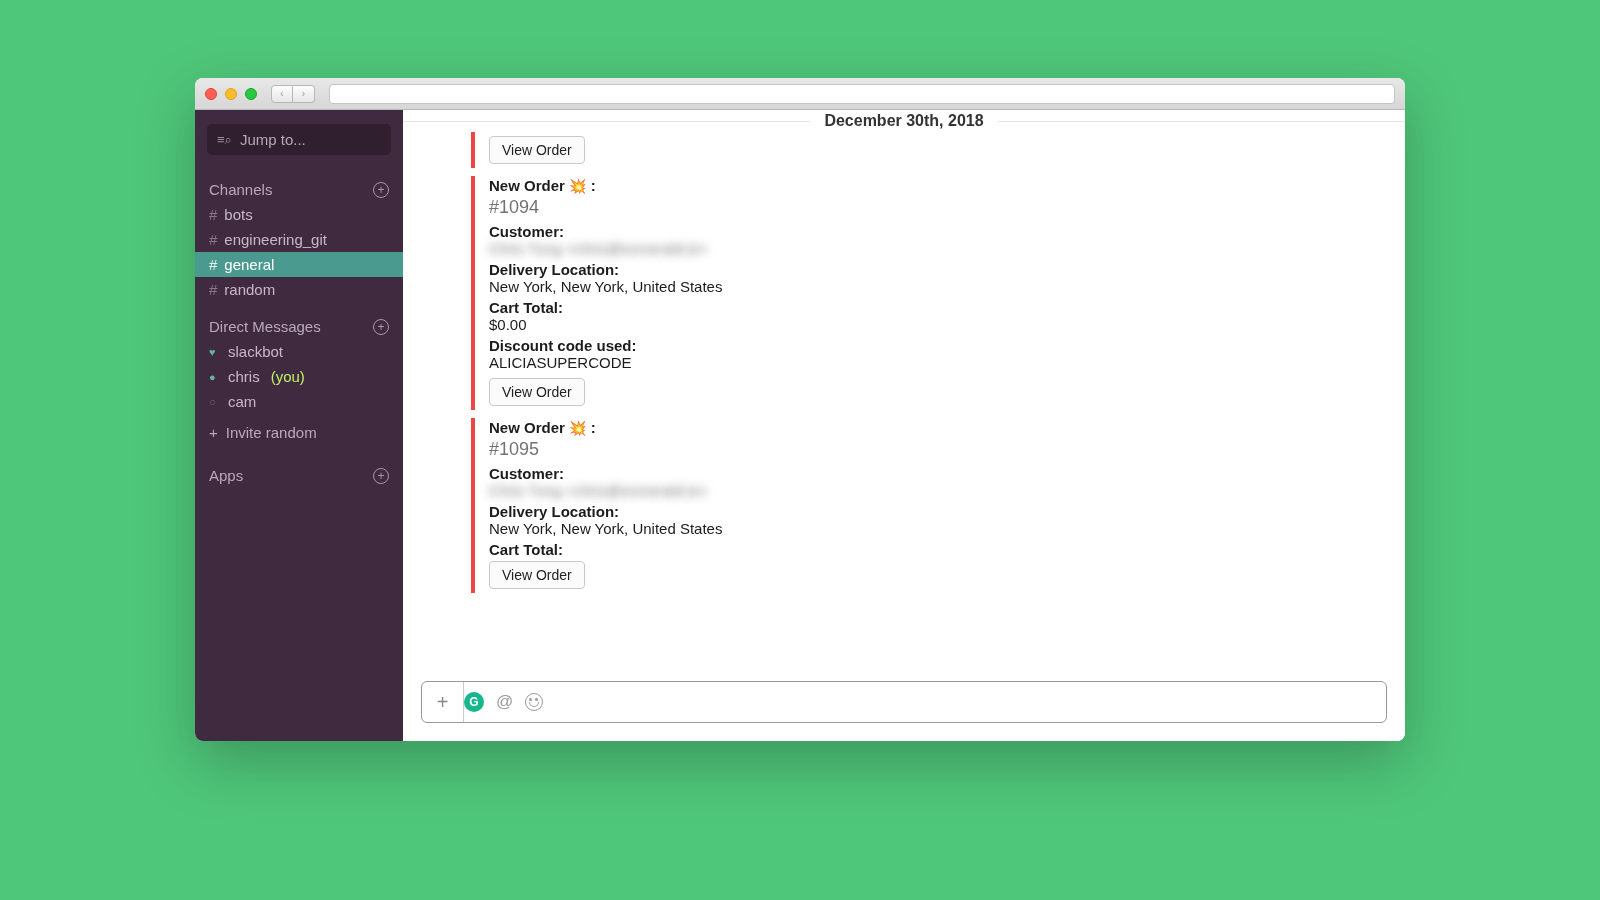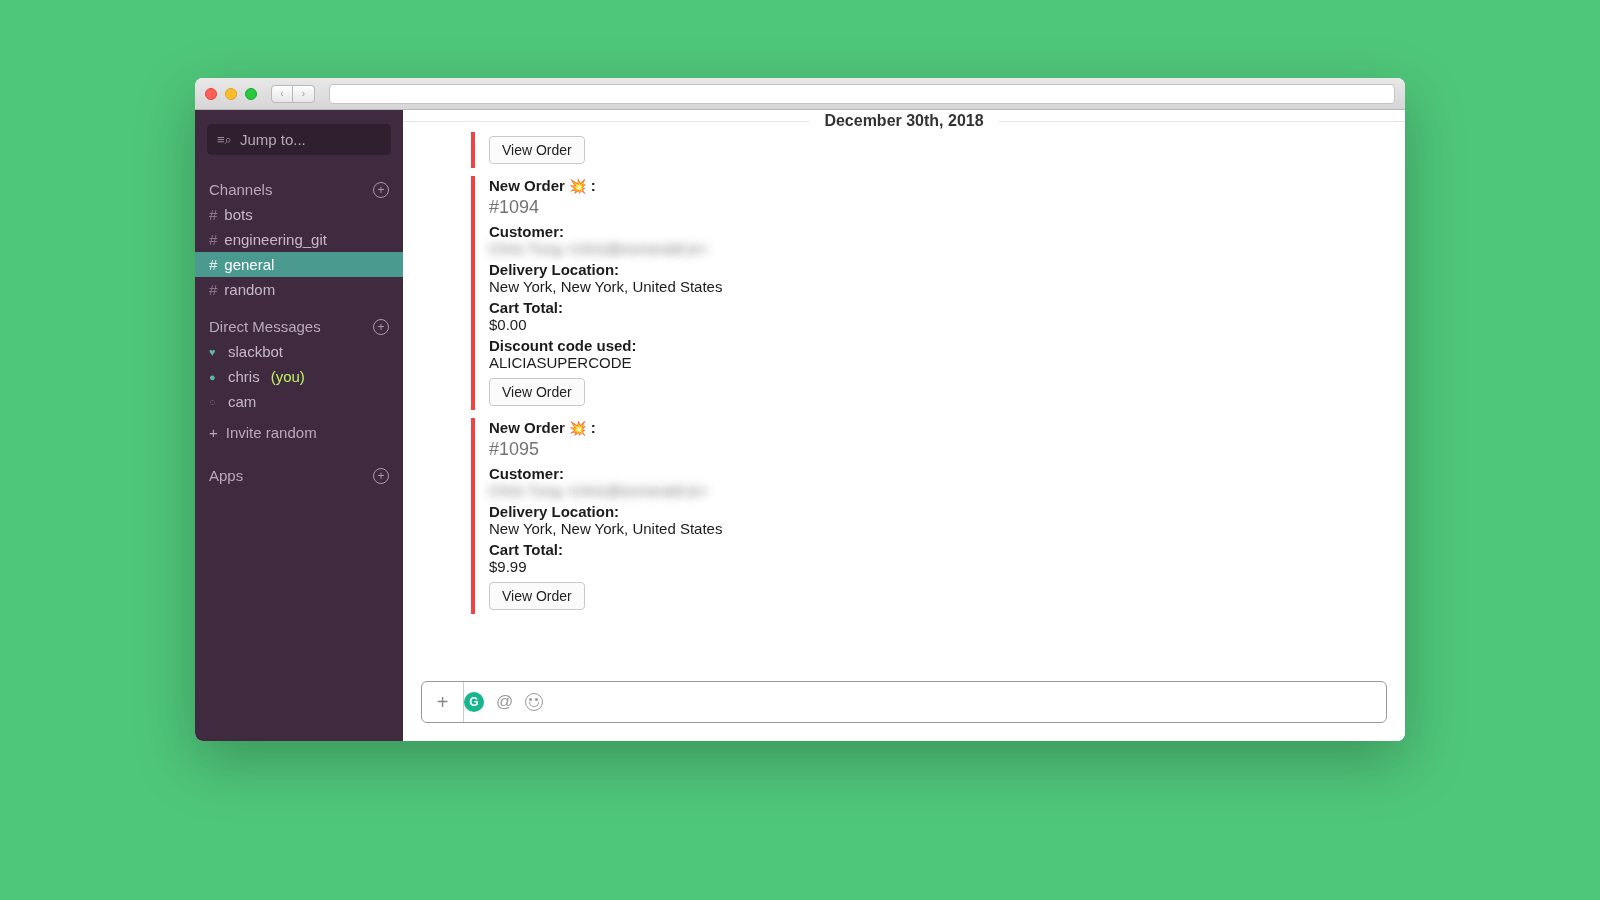--- a/index.html
+++ b/index.html
@@ -331,21 +331,20 @@
           <div class="title-line">
             <span>New Order</span>
             <span class="boom">💥</span><span> :</span>
           </div>
           <a class="orderlink">#1095</a>
           <div class="fieldlabel">Customer:</div>
           <div class="fieldval blurred">Chris Tung &lt;chris@exmerald.io&gt;</div>
           <div class="fieldlabel">Delivery Location:</div>
           <div class="fieldval">New York, New York, United States</div>
           <div class="fieldlabel">Cart Total:</div>
-          <div class="fieldval">$9.99</div>
           <span class="vo-btn">View Order</span>
         </div>
 
       </div>
 
       <div class="composer">
         <div class="composer-inner">
           <div class="composer-plus">+</div>
           <div class="composer-icons">
             <span class="g-badge">G</span>

